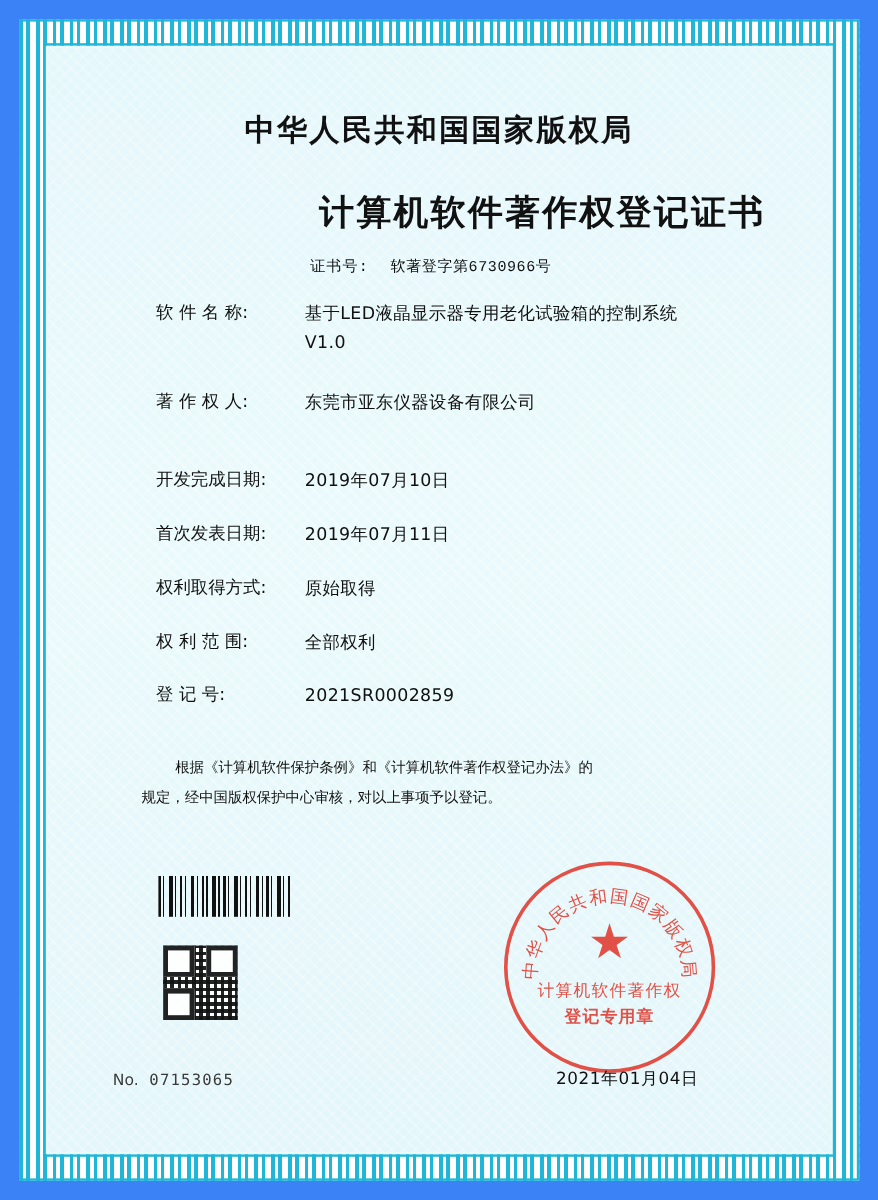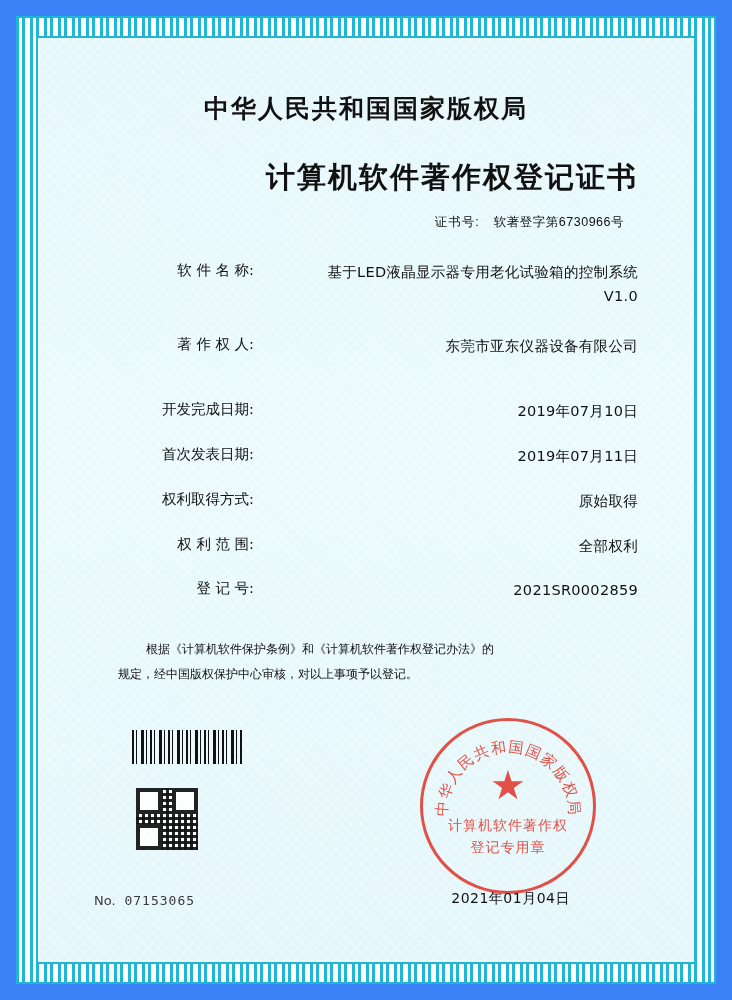--- a/index.html
+++ b/index.html
@@ -107,35 +107,34 @@
     text-align: right;
     font-family: "DejaVu Serif", "Liberation Serif", serif;
     font-size: 29px;
     font-weight: 700;
     letter-spacing: 2px;
     color: #111111;
     margin: 33px 0 0 0;
   }
 
   .cert-no {
-    text-align: right;
+    text-align: center;
     font-size: 12.5px;
     color: #111;
     margin: 16px 14px 0 0;
-    font-family: Liberation Sans, sans-serif;
+    font-family: Liberation Mono, monospace;
     letter-spacing: .5px;
   }
   .cert-no .cn-label { letter-spacing: 1px; }
   .cert-no .cn-value { margin-left: 10px; }
 
   
   .fields {
-    margin-top: 30px;
+    margin-top: 20px;
     padding-left: 36px;
-    text-align: right;
   }
   .field-row {
     display: flex;
     align-items: flex-start;
     margin-bottom: 21px;
     font-size: 14.5px;
     color: #111;
     font-family: "DejaVu Sans", sans-serif;
   }
   .field-label {
@@ -247,21 +246,21 @@
   .seal-line1, .seal-line2 {
     position: absolute;
     width: 100%;
     text-align: center;
     font-family: "DejaVu Serif", "Liberation Serif", serif;
     font-size: 14px;
     letter-spacing: 1px;
     color: #e03a2f;
   }
   .seal-line1 { top: 96px; }
-  .seal-line2 { top: 118px; }
+  .seal-line2 { top: 118px; font-weight: bold; }
 
   
   .footer {
     position: absolute;
     left: 54px;
     right: 66px;
     bottom: 52px;
     display: flex;
     justify-content: space-between;
     align-items: flex-end;
@@ -275,21 +274,21 @@
     letter-spacing: 1px;
     font-family: "DejaVu Sans Mono", monospace;
     font-size: 13px;
   }
   .footer-no .no-prefix {
     font-family: "DejaVu Sans", sans-serif;
     letter-spacing: 0;
   }
   .footer-date {
     letter-spacing: .5px;
-    margin-right: 56px;
+    margin-right: 44px;
   }
 </style>
 </head>
 <body>
 
 <div id="certificate">
 
   <div class="border-frame"></div>
   <div class="border-outline-outer"></div>
 

